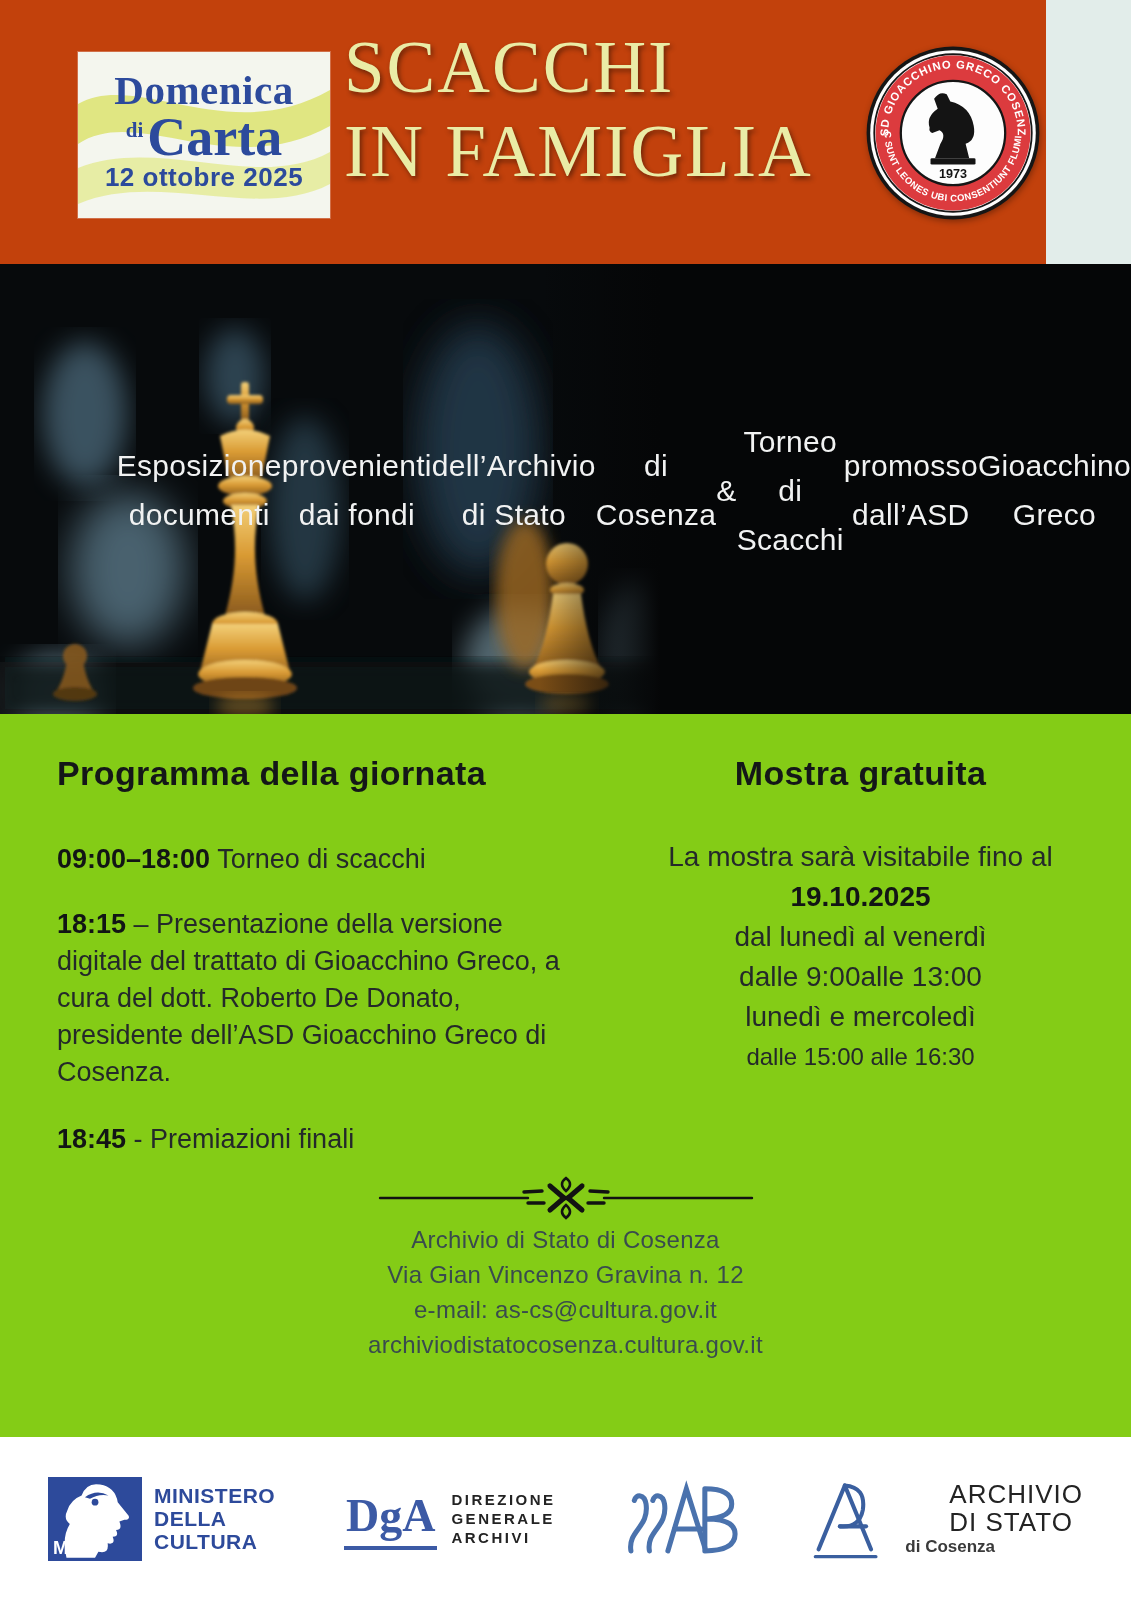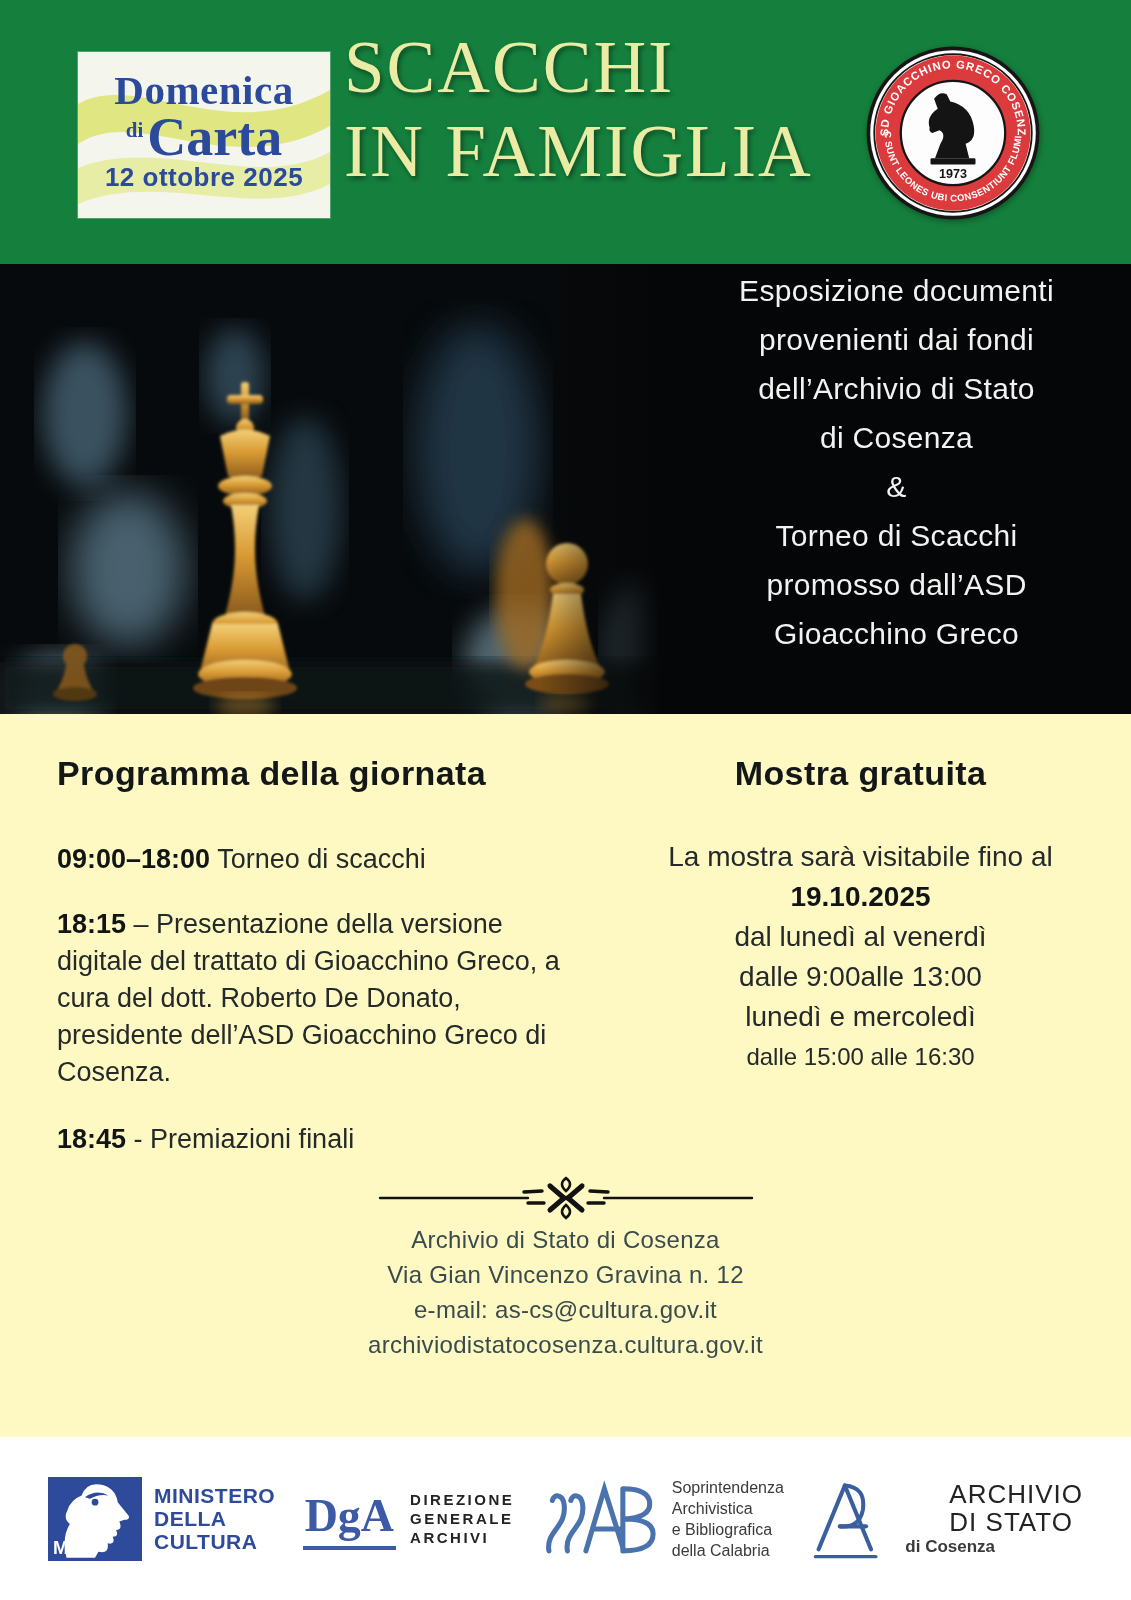--- a/index.html
+++ b/index.html
@@ -2,22 +2,22 @@
 <html><head>
 <meta charset="utf-8">
 <style>
   html,body{margin:0;padding:0;}
   body{
     width:1131px;height:1600px;position:relative;overflow:hidden;
     font-family:"Liberation Sans", sans-serif;background:#e2edea;
   }
   
   .header{
-    position:absolute;left:0;top:0;width:1131px;height:264px;
-    background:#15803d;
+    position:absolute;left:0;top:0;width:1046px;height:264px;
+    background:#c2410c;
   }
   .badge{
     position:absolute;left:78px;top:52px;width:252px;height:166px;
     background:#f4f6ee;overflow:hidden;box-shadow:0 0 0 1px rgba(255,255,255,.25);
   }
   .badge svg{position:absolute;left:0;top:0;}
   .badge-text{position:relative;z-index:2;color:#2c4a9c;}
   .badge-line1{
     font-family:"Liberation Serif", serif;font-weight:700;font-size:41px;
     text-align:center;margin-top:14px;letter-spacing:.5px;
@@ -35,30 +35,30 @@
     text-shadow:2px 3px 5px rgba(0,0,0,.45);
   }
   .club-logo{position:absolute;left:863px;top:43px;width:180px;height:180px;filter:drop-shadow(1px 2px 3px rgba(0,0,0,.35));}
   
   .hero{
     position:absolute;left:0;top:264px;width:1131px;height:450px;background:#050607;
   }
   .hero-photo{position:absolute;left:0;top:0;width:660px;height:450px;}
   .hero-textcol{
     position:absolute;left:662px;top:0;width:469px;height:450px;
-    display:flex;flex-direction:column;justify-content:flex-start;align-items:center;
+    display:flex;justify-content:flex-end;align-items:center;
     padding-top:2px;box-sizing:border-box;
   }
   .hero-line{
     color:#f1f2f2;font-size:30px;line-height:49px;text-align:center;
     font-weight:400;letter-spacing:.3px;
   }
   
   .main{
-    position:absolute;left:0;top:714px;width:1131px;height:723px;background:#fef9c3;color:#1f2425;
+    position:absolute;left:0;top:714px;width:1131px;height:723px;background:#84cc16;color:#1f2425;
   }
   .col-left{position:absolute;left:57px;top:40px;width:537px;}
   .col-right{position:absolute;left:608px;top:40px;width:505px;text-align:center;}
   .sec-heading{
     font-size:34px;font-weight:700;color:#141718;letter-spacing:.4px;margin:0 0 48px 0;
   }
   .col-right .sec-heading{margin-bottom:44px;}
   .prog-item{font-size:27px;line-height:37px;color:#24292a;margin-bottom:28px;}
   .prog-time{font-weight:700;color:#121515;}
   .mostra-line{font-size:28px;line-height:40px;color:#24292a;}
@@ -298,26 +298,20 @@
   <div class="logo-group">
     <svg width="118" height="84" viewBox="0 0 140 100">
       <g stroke="#4a72ad" stroke-width="6" fill="none" stroke-linecap="round">
         <path d="M8,88 C4,64 30,60 26,32 C24,20 14,20 12,28"></path>
         <path d="M30,88 C26,64 52,60 48,32 C46,20 36,20 34,28"></path>
         <path d="M52,88 L74,14 L96,84"></path>
         <line x1="60" y1="62" x2="92" y2="62"></line>
         <path d="M96,14 L96,88 M96,14 Q128,14 128,32 Q128,48 98,50 Q132,50 132,68 Q132,88 96,88"></path>
       </g>
     </svg>
-    <div class="sab-text">
-      <div>Soprintendenza</div>
-      <div>Archivistica</div>
-      <div>e Bibliografica</div>
-      <div>della Calabria</div>
-    </div>
   </div>
 
   <div class="logo-group">
     <svg width="84" height="90" viewBox="0 0 100 110">
       <g stroke="#3a5f9f" stroke-width="5" fill="none" stroke-linecap="round" stroke-linejoin="round">
         <path d="M8,92 L40,14 L72,92"></path>
         <path d="M40,14 Q66,16 62,44 Q58,66 34,64"></path>
         <line x1="34" y1="64" x2="66" y2="64"></line>
         <line x1="4" y1="101" x2="78" y2="101" stroke-width="4"></line>
       </g>

